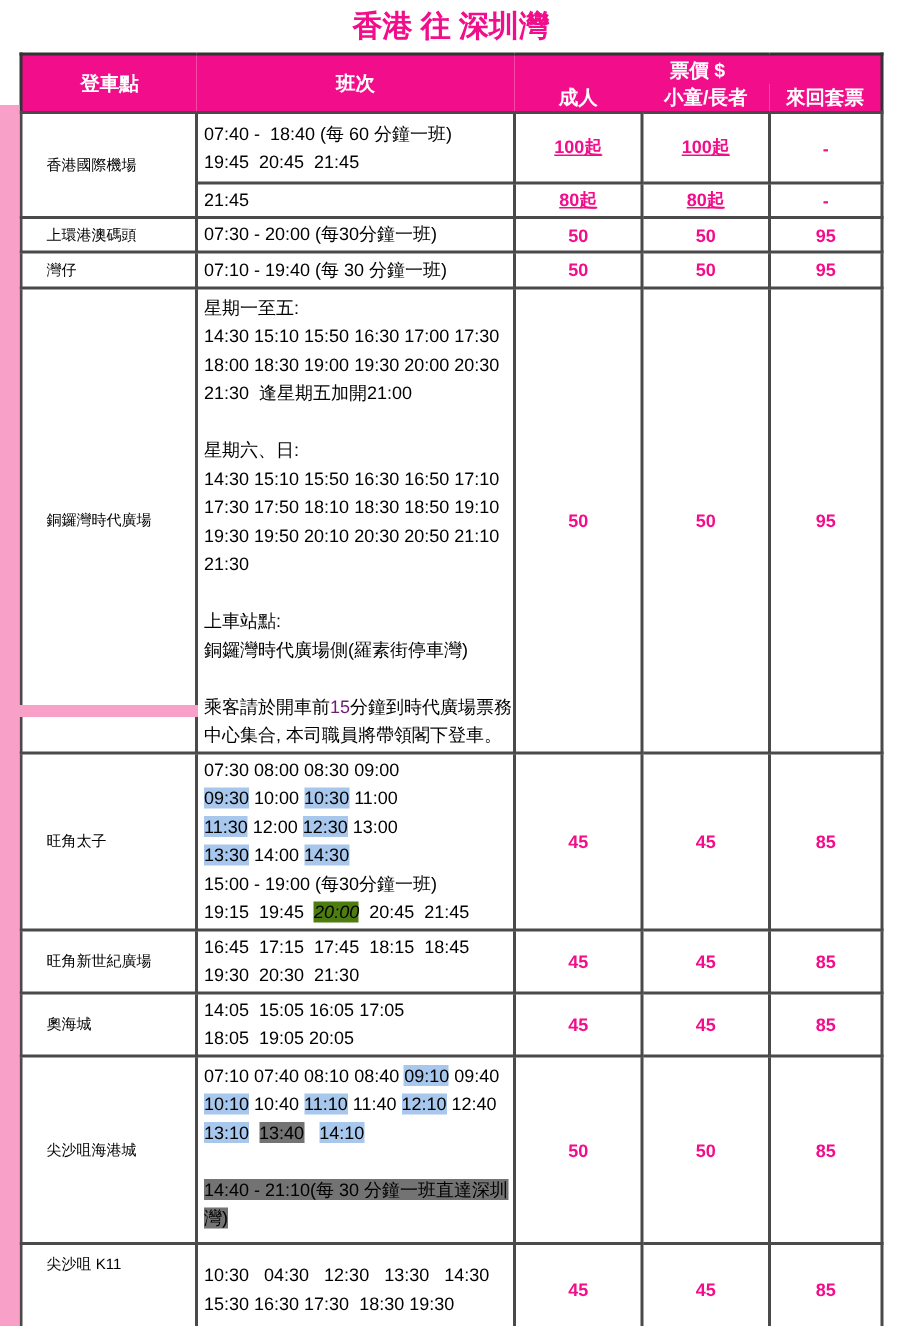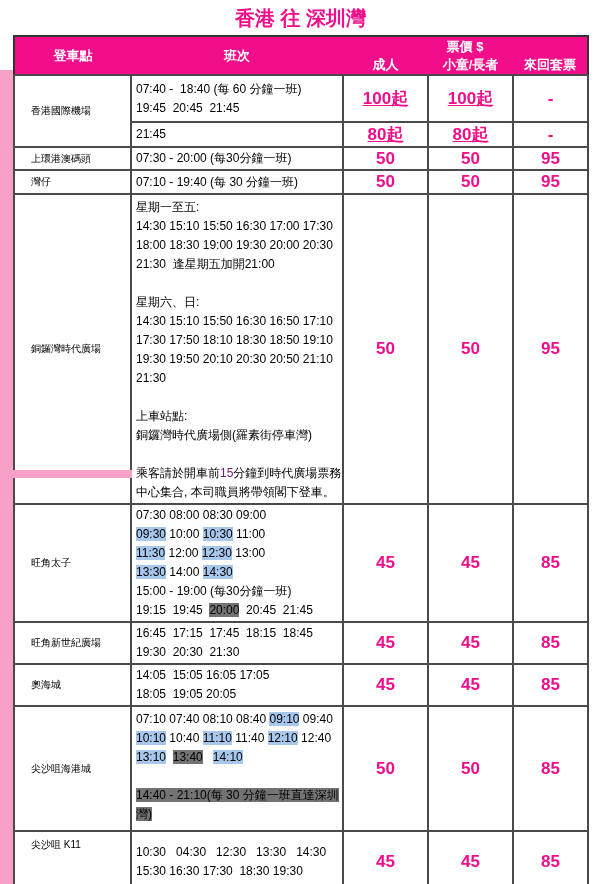--- a/index.html
+++ b/index.html
@@ -29,24 +29,24 @@
   tr.hr1{height:20px;} tr.hr2{height:16px;}
   tr.rh0{height:47px;} tr.rh1{height:22px;} tr.rh2{height:23px;}
   tr.rh3{height:24px;} tr.rh4{height:303px;} tr.rh5{height:115px;}
   tr.rh6{height:40px;} tr.rh7{height:41px;} tr.rh8{height:125px;}
   tr.rh9{height:62px;}
   td.loc{font-size:10px;padding-left:16px;}
   td.loc-top{vertical-align:top;padding-top:6px;}
   td.sched{padding:1px 1px 1px 4px;}
   td.top{vertical-align:top;padding-top:3px;}
   .line{white-space:pre;min-height:19px;line-height:19px;}
-  td.fare{color:#F20D8A;font-weight:bold;text-align:center;font-size:17px;border-radius:22px;}
+  td.fare{color:#F20D8A;font-weight:bold;text-align:center;font-size:12px;border-radius:22px;}
   .u{text-decoration:underline;}
   .hl-blue{background:#A7C7EC;}
-  .hl-orange{background:#737373;}
+  .hl-orange{background:#4d7c0f;font-style:italic;}
   .hl-pink{background:#737373;}
   .hl-purple{color:#701a75;}
 </style>
 </head>
 <body>
 
 <div class="left-margin"></div>
 <div class="pink-stripe"></div>
 
 <h1 class="title">香港 往 深圳灣</h1>

